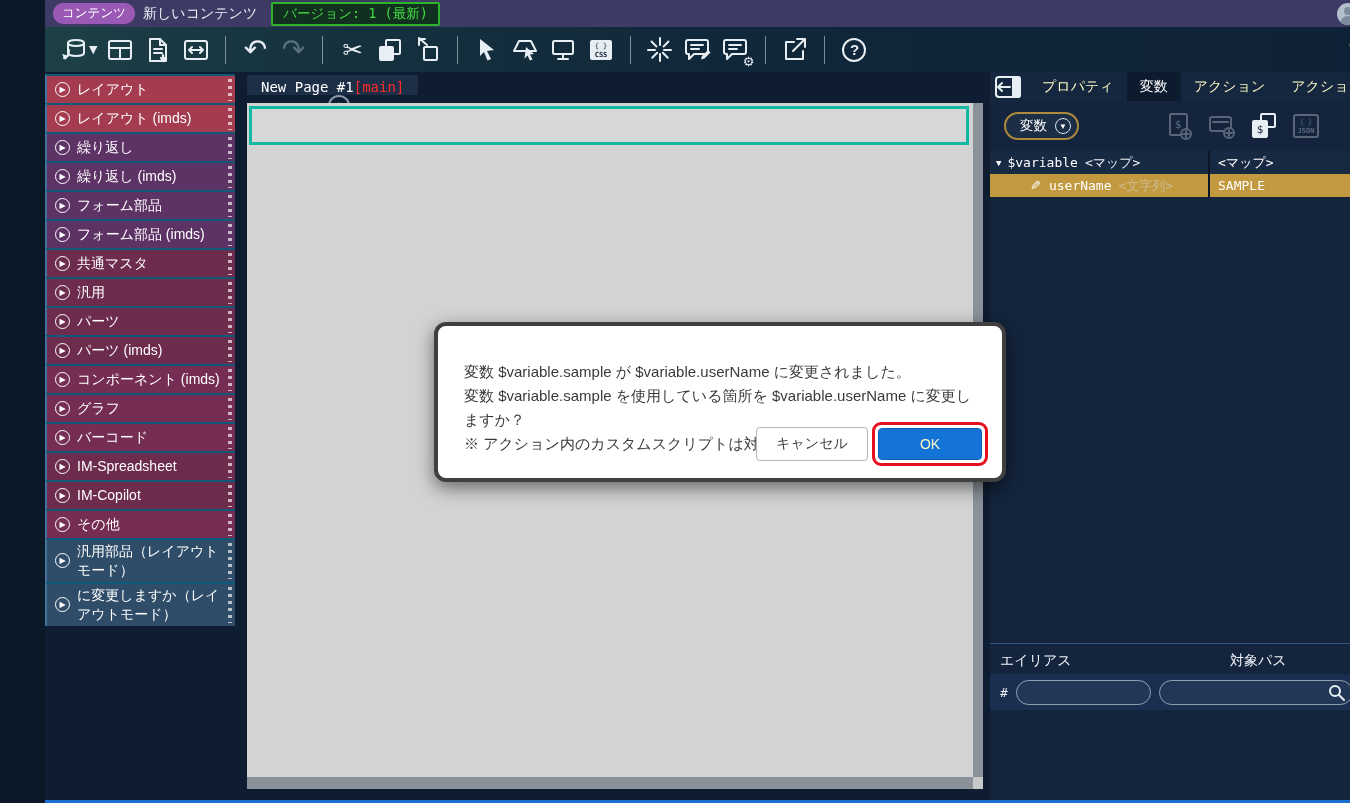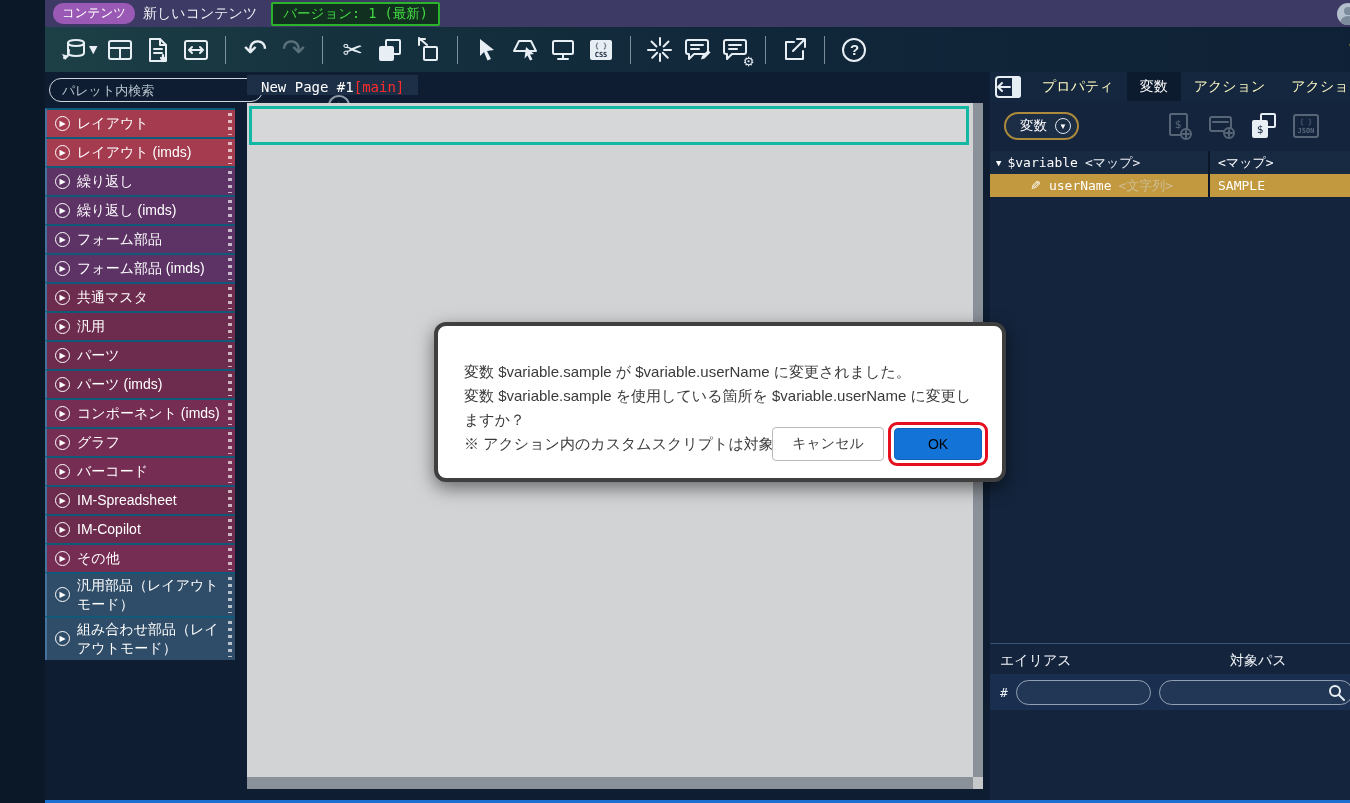--- a/index.html
+++ b/index.html
@@ -80,22 +80,22 @@
 
   
   .dialog { position:absolute; left:389px; top:250px; width:572px; height:160px;
             background:#fff; border:4px solid #3f3f3f; border-radius:12px;
             box-shadow:0 6px 18px rgba(0,0,0,.5); padding:34px 26px; }
   .dialog-line { color:#3a3a3a; font-size:15px; line-height:24px; }
   .dialog-btns { position:absolute; right:14px; bottom:12px; display:flex; align-items:center; gap:4px; }
   .btn-cancel { width:112px; height:34px; background:#fff; border:1px solid #b9b9b9;
                 border-radius:4px; color:#3c3c3c; font-size:14px; }
   .ok-ring { border:3px solid #e60f1e; border-radius:9px; padding:3px; }
-  .btn-ok { width:88px; height:32px; background:#1373d6; border:1px solid #0f62b8;
-            border-radius:4px; color:#000000; font-size:14px; }
+  .btn-ok { width:104px; height:32px; background:#1373d6; border:1px solid #0f62b8;
+            border-radius:4px; color:#fef9c3; font-size:14px; }
 
   
   .rpanel { position:absolute; left:945px; top:0; width:405px; height:728px; background:#13243c; }
   .rp-tabs { display:flex; align-items:center; height:29px; background:#15273e; }
   .rp-collapse { width:26px; height:22px; margin:0 8px 0 5px; }
   .rp-tab { padding:5px 13px; font-size:14px; color:#fef9c3; height:29px; display:flex; align-items:center; }
   .rp-tab.active { background:#0d1b2e; color:#fff; }
   .rp-toolrow { display:flex; align-items:center; height:50px; padding:0 14px 0 14px; }
   .var-pill { display:flex; align-items:center; gap:8px; border:2px solid #ad8a3c; border-radius:15px;
               background:#1c2d46; height:28px; padding:0 6px 0 14px; color:#fff; font-size:13.5px; }
@@ -268,30 +268,20 @@
     <span class="tb-sep"></span>
     <span class="tb-ic">
       <span style="width:24px;height:24px;border:2px solid #e7eef4;border-radius:50%;display:flex;align-items:center;justify-content:center;color:#e7eef4;font-size:15px;font-weight:bold;">?</span>
     </span>
     <span class="pencil-edit">✎</span>
   </div>
 
   <div class="content">
 
     <div class="palette">
-      <div class="pal-search-row">
-        <span class="pal-search-wrap">
-          <input class="pal-search" placeholder="パレット内検索" style="">
-          <span class="pal-eraser">◊</span>
-        </span>
-        <svg class="pal-collapse ic" viewBox="0 0 20 20">
-          <line x1="2" y1="10" x2="18" y2="10" stroke-width="2.5"></line>
-          <path d="M10 1l4 6H6zM10 19l4-6H6z" fill="#e7eef4" stroke="none"></path>
-        </svg>
-      </div>
       <div>
 
           <div class="pal-item" style="background: rgb(164, 59, 79);">
             <span class="pal-play">
               <span>▶</span>
             </span>
             <span>レイアウト</span>
             <span class="pal-handle"></span>
           </div>
 
@@ -420,21 +410,21 @@
               <span>▶</span>
             </span>
             <span>汎用部品（レイアウトモード）</span>
             <span class="pal-handle"></span>
           </div>
 
           <div class="pal-item tall" style="background: rgb(47, 77, 104);">
             <span class="pal-play">
               <span>▶</span>
             </span>
-            <span>組み合わせ部品（レイアウトモード）</span>
+            <span>に変更しますか（レイアウトモード）</span>
             <span class="pal-handle"></span>
           </div>
         </div>
     </div>
 
     <div class="page-tabbar">
       <svg class="ic book-btn" viewBox="0 0 26 24">
         <rect x="1" y="1" width="24" height="22" rx="3"></rect>
         <rect x="1" y="1" width="6" height="22" rx="2" fill="#e7eef4"></rect>
         <path d="M20 12H10M13 8l-4 4 4 4"></path>

